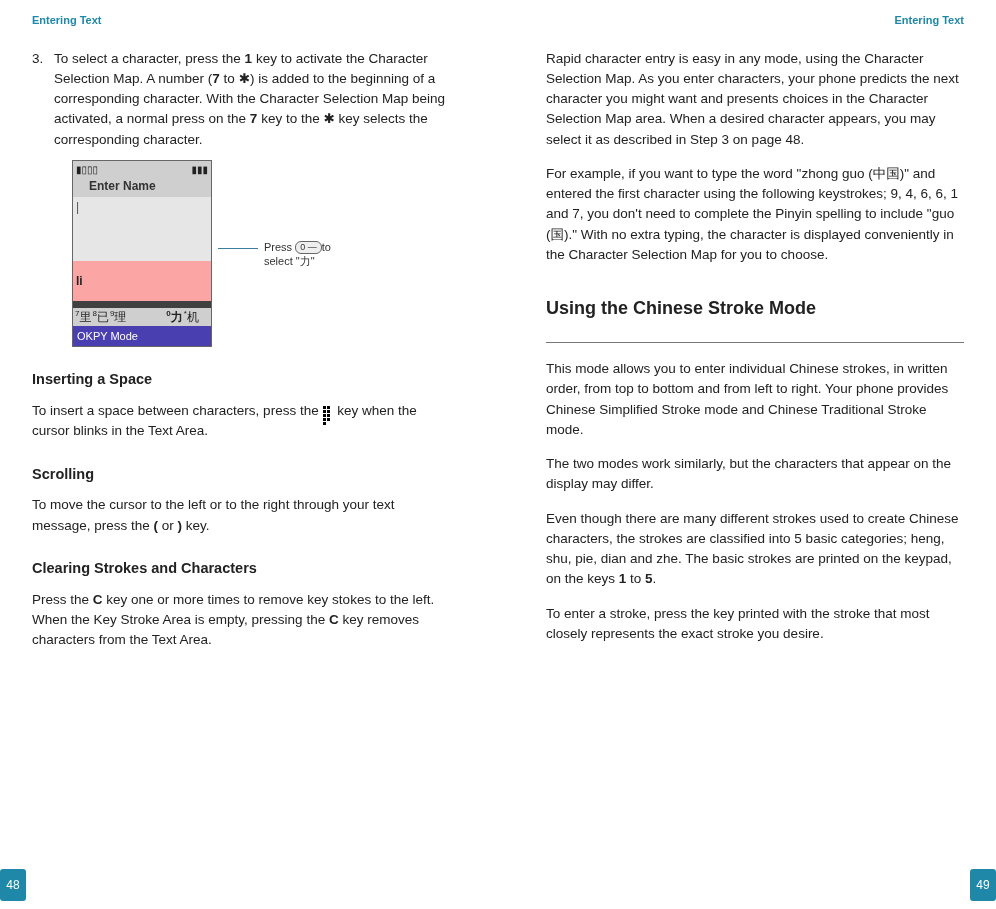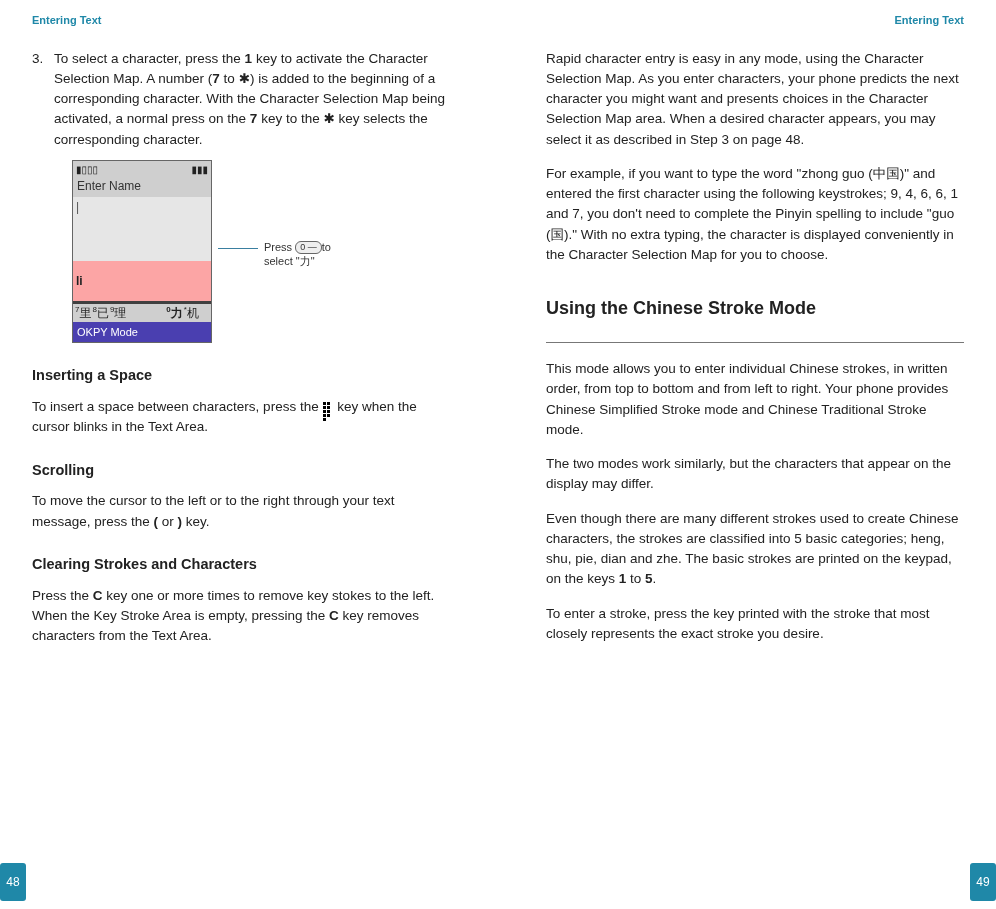--- a/index.html
+++ b/index.html
@@ -25,21 +25,21 @@
     color: #1f88a8;
     font-size: 11px;
     font-weight: bold;
     padding: 2px 0 20px 0;
   }
   .page-right .running-head { text-align: right; }
   .page-num-badge {
     position: absolute;
     bottom: 8px;
     width: 26px;
-    height: 38px;
+    height: 32px;
     background: #1f88a8;
     color: #fff;
     font-size: 12px;
     display: flex;
     align-items: center;
     justify-content: center;
     border-radius: 3px;
   }
   .page-left .page-num-badge { left: 0; }
   .page-right .page-num-badge { right: 0; }
@@ -83,38 +83,38 @@
   .phone-status {
     height: 14px;
     background: #cfcfcf;
     display: flex;
     justify-content: space-between;
     padding: 1px 3px;
     font-size: 10px;
   }
   .phone-label {
     background: #cfcfcf;
-    padding: 2px 4px;
-    font-weight: normal;
+    padding: 2px 16px;
+    font-weight: bold;
     color: #333;
   }
   .phone-textarea {
     background: #e6e6e6;
     height: 64px;
     padding: 1px 3px;
     color: #555;
   }
   .phone-input {
     background: #fca5a5;
     padding: 11px 3px;
     font-weight: bold;
   }
   .phone-candidates {
     background: #cfcfcf;
-    border-top: 3px solid #404040;
+    border-top: 7px solid #404040;
     padding: 0 2px;
     display: flex;
     gap: 0px;
     font-size: 12px;
     position: relative;
   }
   .cand { position: relative; padding-right: 1px; }
   .cand sup { font-size: 8px; vertical-align: top; }
   .cand.on { font-weight: bold; margin-left: 39px; }
   .phone-softkeys {

